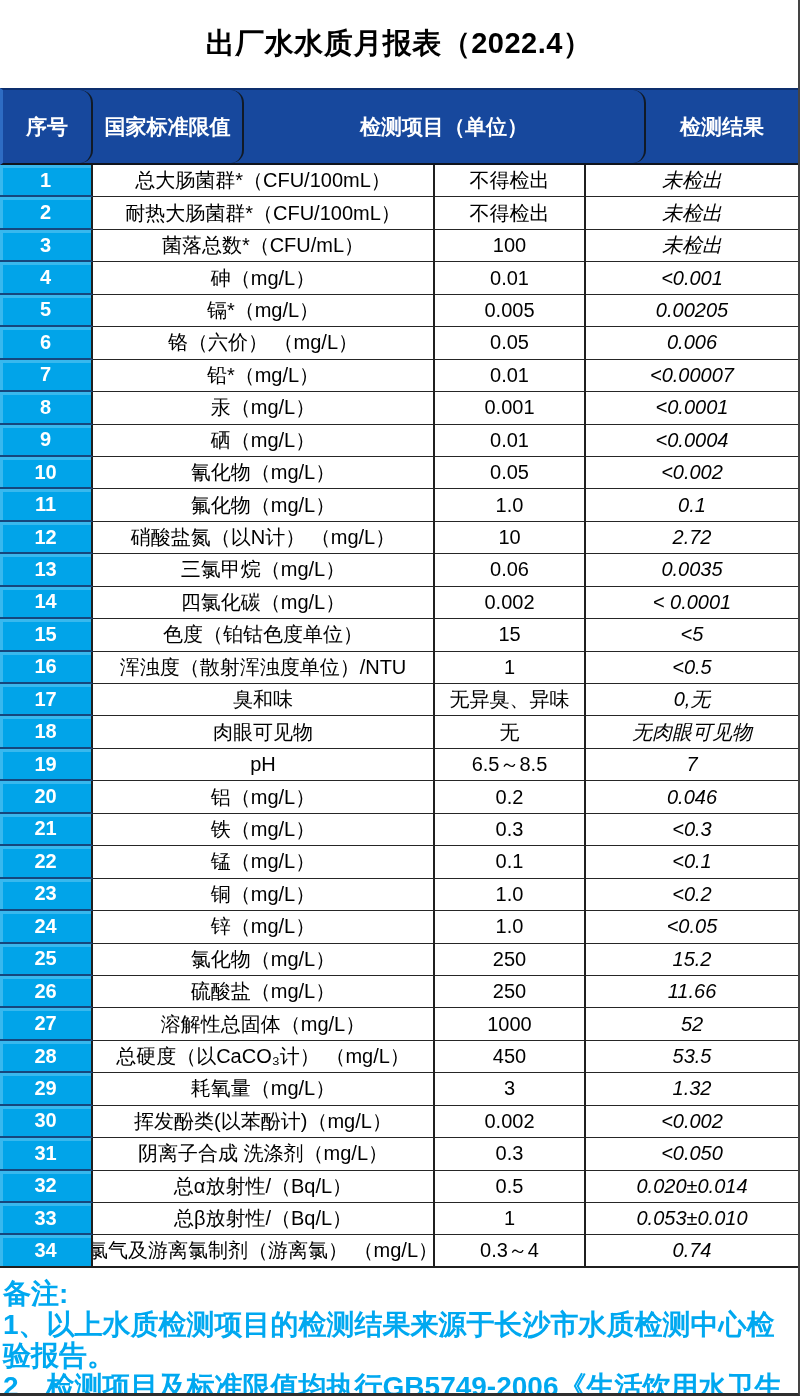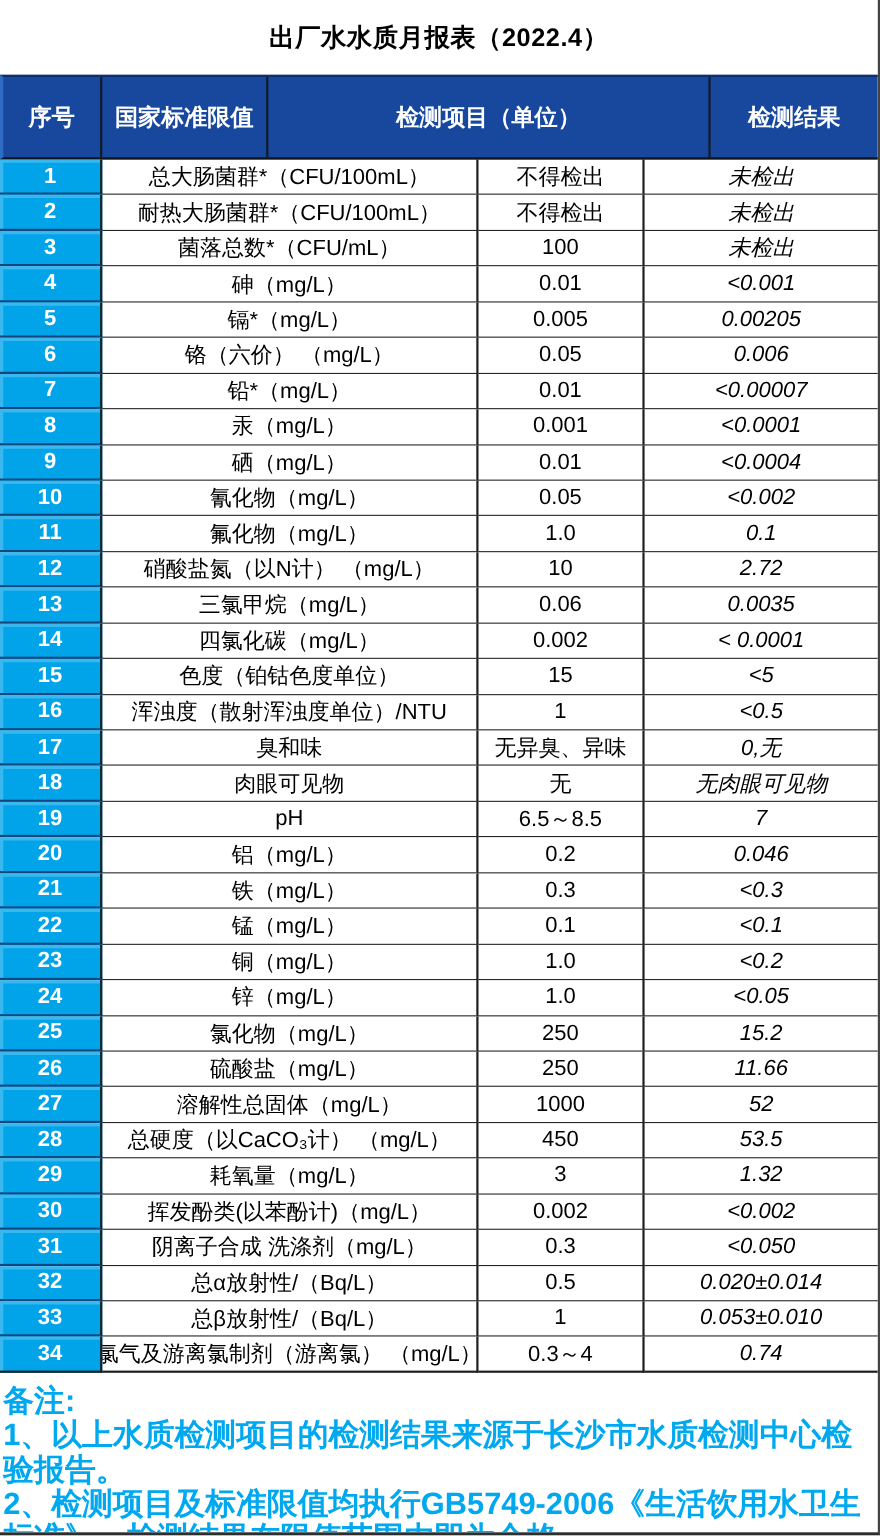--- a/index.html
+++ b/index.html
@@ -7,34 +7,34 @@
     width:800px;height:1396px;
     font-family:"Liberation Sans","DejaVu Sans",sans-serif;
     color:#000;
   }
   .page{
     position:relative;width:800px;height:1396px;box-sizing:border-box;
     background:#fff;overflow:hidden;
     border-right:2px solid #444;border-bottom:3px solid #2e2e2e;
   }
   .title{
-    height:68px;display:flex;align-items:center;justify-content:center;
-    font-size:23px;font-weight:bold;color:#000;letter-spacing:.5px;
+    height:88px;display:flex;align-items:center;justify-content:center;
+    font-size:29px;font-weight:bold;color:#000;letter-spacing:.5px;
   }
   
   .thead{
     display:flex;height:77px;box-sizing:border-box;
     background:#17489D;color:#fff;font-weight:bold;font-size:21px;
     border-top:2px solid #0d2f6e;
     border-bottom:2px solid #10141c;
     border-left:3px solid #2e6cc3;
   }
   .thead .cell{
     display:flex;align-items:center;justify-content:center;
-    box-sizing:border-box;border-right:2px solid #111a26;
+    box-sizing:border-box;border-right:2px solid #111a26;border-radius:13px;
   }
   .thead .cell:last-child{border-right:none;}
   .c-num{width:90px;flex:none;}
   .thead .c-item{width:402px;flex:none;}
   .c-limit{width:151px;flex:none;}
   .c-result{flex:1;}
   .tbody{display:flex;flex-direction:column;height:1103px;}
   .row{flex:1;display:flex;min-height:0;}
   .row .cell{
     display:flex;align-items:center;justify-content:center;

